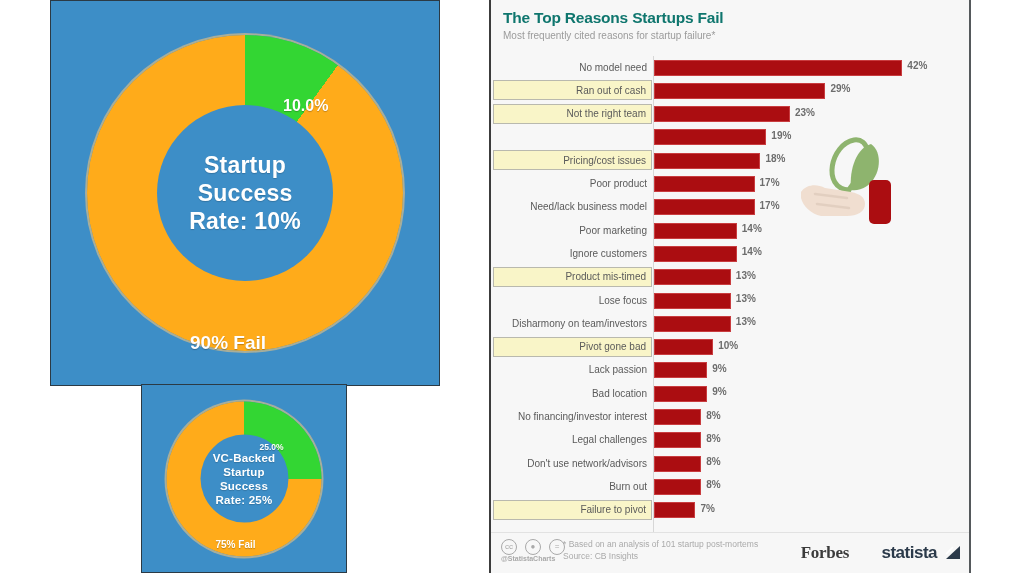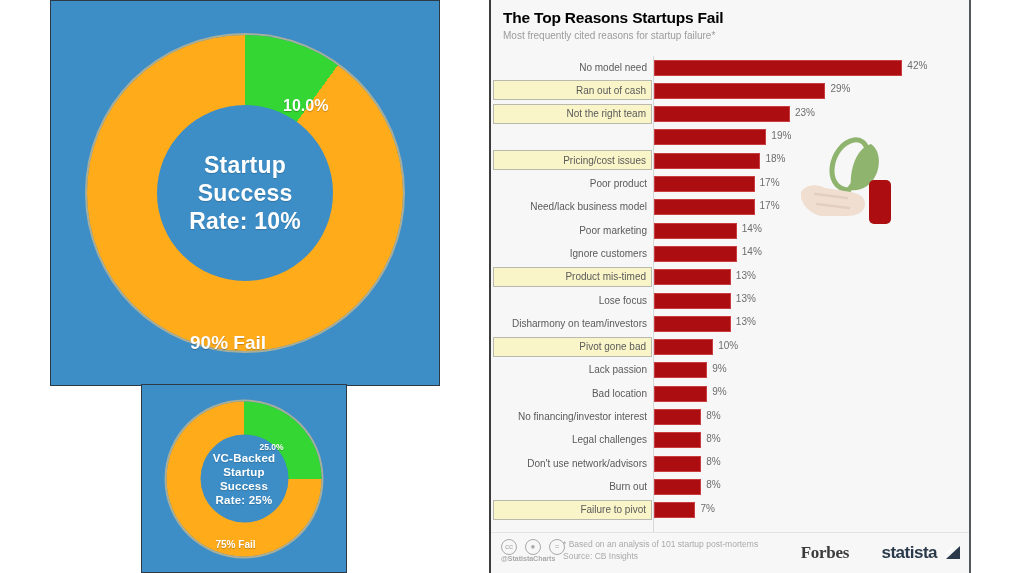--- a/index.html
+++ b/index.html
@@ -42,35 +42,35 @@
   #label-vc-success{left:93px;top:40px;font-size:8.5px;}
   #label-vc-fail{left:49px;top:137px;font-size:10px;}
 
   
   #chart-panel{
     position:absolute;left:489px;top:0;width:482px;height:573px;
     background:#f7f7f7;
     border-left:2px solid #3c3c3c;border-right:2px solid #55595c;
     box-sizing:border-box;
   }
-  #chart-title{position:absolute;left:12px;top:9px;font-size:15.5px;font-weight:bold;color:#000000;letter-spacing:-.2px;}
+  #chart-title{position:absolute;left:12px;top:9px;font-size:15.5px;font-weight:bold;color:#0f766e;letter-spacing:-.2px;}
   #chart-subtitle{position:absolute;left:12px;top:30px;font-size:10px;color:#9b9b9b;}
 
   #bars-area{position:absolute;left:0;top:56px;right:0;height:475px;}
   .bar-row{position:absolute;left:0;width:100%;height:23.3px;}
   .row-label-box{
     position:absolute;left:2px;top:1px;height:20px;width:159px;
     box-sizing:border-box;display:flex;align-items:center;justify-content:flex-end;
     padding-right:5px;
   }
   .row-label-box.hl{background:#f9f5c8;border:1px solid #b9b9ae;}
   .row-label{font-size:10px;color:#5a5a5a;white-space:nowrap;}
   .bar{position:absolute;left:163px;top:3.5px;height:16px;background:#ab0d11;
        border:1px solid #c93c3f;box-sizing:border-box;}
-  .bar-value{position:absolute;top:4px;font-size:10px;color:#6d6d6d;}
+  .bar-value{position:absolute;top:4px;font-size:10px;color:#6d6d6d;font-weight:bold;}
 
   #axis-line{position:absolute;left:162px;top:56px;width:1px;height:476px;background:#d7d7d7;}
 
   
   #plant-illustration{position:absolute;left:300px;top:118px;width:120px;height:110px;}
 
   
   #chart-footer{position:absolute;left:0;bottom:0;width:100%;height:40px;border-top:1px solid #e2e2e2;}
   #cc-icons{position:absolute;left:10px;top:6px;display:flex;gap:8px;}
   .cc-ico{width:14px;height:14px;border:1.3px solid #a9a9a9;border-radius:50%;

